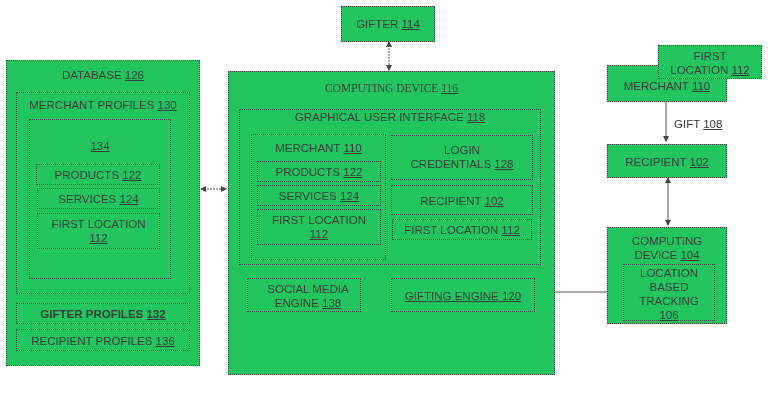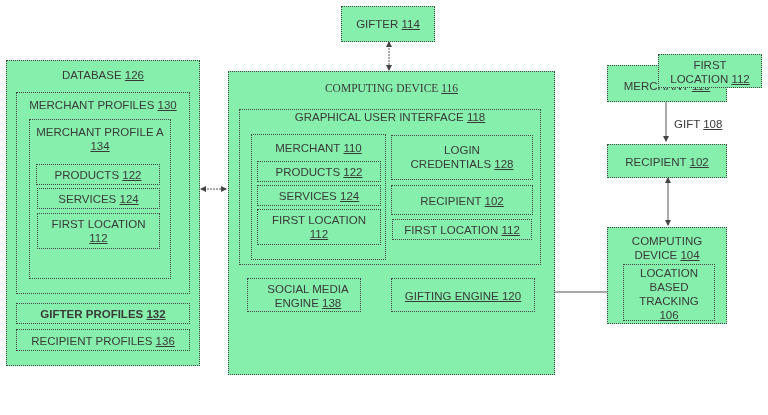--- a/index.html
+++ b/index.html
@@ -1,18 +1,18 @@
 <!DOCTYPE html>
 <html><head>
 <meta charset="utf-8">
 <style>
   html, body { margin:0; padding:0; background:#fff; }
   body { width:768px; height:415px; position:relative; overflow:hidden;
          font-family:"Liberation Sans", sans-serif; color:#3a3a3a; }
-  .box { position:absolute; border:1.5px dotted #444; box-sizing:border-box; background:#86efac; }
+  .box { position:absolute; border:1.5px dotted #444; box-sizing:border-box; background:#22c55e; }
   .lbl { position:absolute; text-align:center; font-size:11.5px; line-height:14px; color:#3a3a3a; }
   .num { text-decoration:underline; }
   svg.arrows { position:absolute; left:0; top:0; }
   .fig { position:absolute; left:355px; top:388px; font-size:20px; font-weight:bold; color:#0f172a;margin-top:35px; }
 </style>
 </head>
 <body>
 
 <svg class="arrows" width="768" height="415">
   <defs>
@@ -32,21 +32,21 @@
   <div class="lbl" style="left:0;right:0;top:10px;"><span>GIFTER</span> <span class="num">114</span></div>
 </div>
 
 <div class="box" style="left:6px;top:60px;width:194px;height:306px;">
   <div class="lbl" style="left:0;right:0;top:7px;"><span>DATABASE</span> <span class="num">126</span></div>
 </div>
 <div class="box" style="left:16px;top:92px;width:174px;height:202px;">
   <div class="lbl" style="left:0;right:0;top:5px;"><span>MERCHANT PROFILES</span> <span class="num">130</span></div>
 </div>
 <div class="box" style="left:29px;top:119px;width:142px;height:160px;">
-  <div class="lbl" style="left:0;right:0;top:5px;"><span>MERCHANT PROFILE A</span><br><span class="num">134</span></div>
+  <div class="lbl" style="left:0;right:0;top:5px;"><br><span class="num">134</span></div>
 </div>
 <div class="box" style="left:36px;top:164px;width:124px;height:21px;">
   <div class="lbl" style="left:0;right:0;top:3px;"><span>PRODUCTS</span> <span class="num">122</span></div>
 </div>
 <div class="box" style="left:37px;top:188px;width:123px;height:21px;">
   <div class="lbl" style="left:0;right:0;top:3px;"><span>SERVICES</span> <span class="num">124</span></div>
 </div>
 <div class="box" style="left:37px;top:213px;width:123px;height:36px;">
   <div class="lbl" style="left:0;right:0;top:3px;"><span>FIRST LOCATION</span><br><span class="num">112</span></div>
 </div>
@@ -87,21 +87,21 @@
 <div class="box" style="left:247px;top:278px;width:114px;height:34px;">
   <div class="lbl" style="left:8px;right:0;top:3px;"><span>SOCIAL MEDIA</span><br><span>ENGINE</span> <span class="num">138</span></div>
 </div>
 <div class="box" style="left:391px;top:278px;width:144px;height:34px;">
   <div class="lbl" style="left:0;right:0;top:10px;text-decoration:underline;"><span>GIFTING ENGINE</span> <span class="num">120</span></div>
 </div>
 
 <div class="box" style="left:607px;top:65px;width:120px;height:37px;">
   <div class="lbl" style="left:0;right:0;top:13px;"><span>MERCHANT</span> <span class="num">110</span></div>
 </div>
-<div class="box" style="left:658px;top:54px;width:104px;height:34px;text-decoration:underline;">
+<div class="box" style="left:658px;top:45px;width:104px;height:34px;text-decoration:underline;">
   <div class="lbl" style="left:0;right:0;top:3px;"><span>FIRST</span><br><span>LOCATION</span> <span class="num">112</span></div>
 </div>
 <div class="lbl" style="left:674px;top:117px;"><span>GIFT</span> <span class="num">108</span></div>
 <div class="box" style="left:607px;top:144px;width:120px;height:34px;">
   <div class="lbl" style="left:0;right:0;top:10px;"><span>RECIPIENT</span> <span class="num">102</span></div>
 </div>
 <div class="box" style="left:607px;top:227px;width:120px;height:97px;">
   <div class="lbl" style="left:0;right:0;top:6px;"><span>COMPUTING</span><br><span>DEVICE</span> <span class="num">104</span></div>
 </div>
 <div class="box" style="left:623px;top:264px;width:92px;height:57px;">

